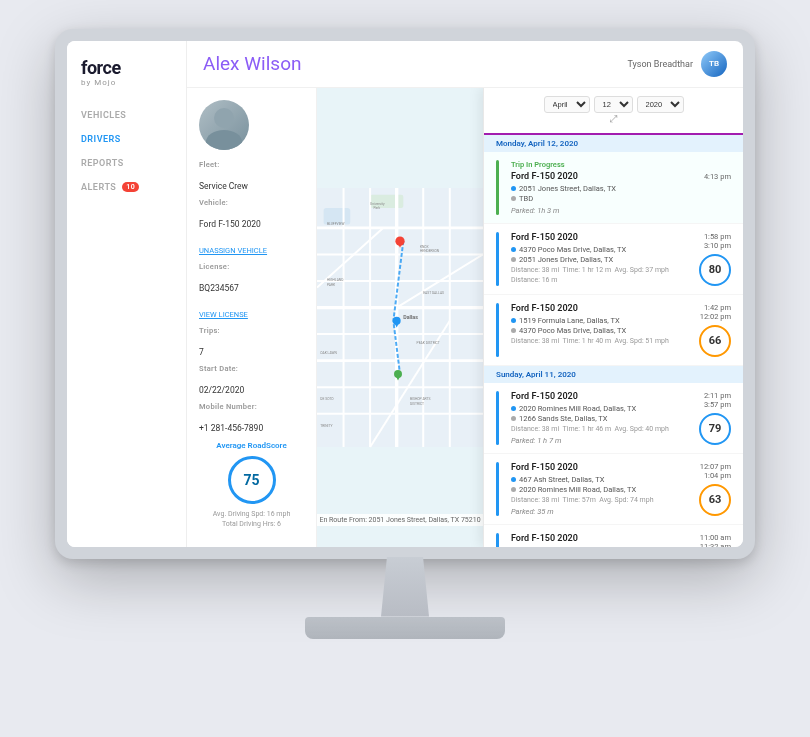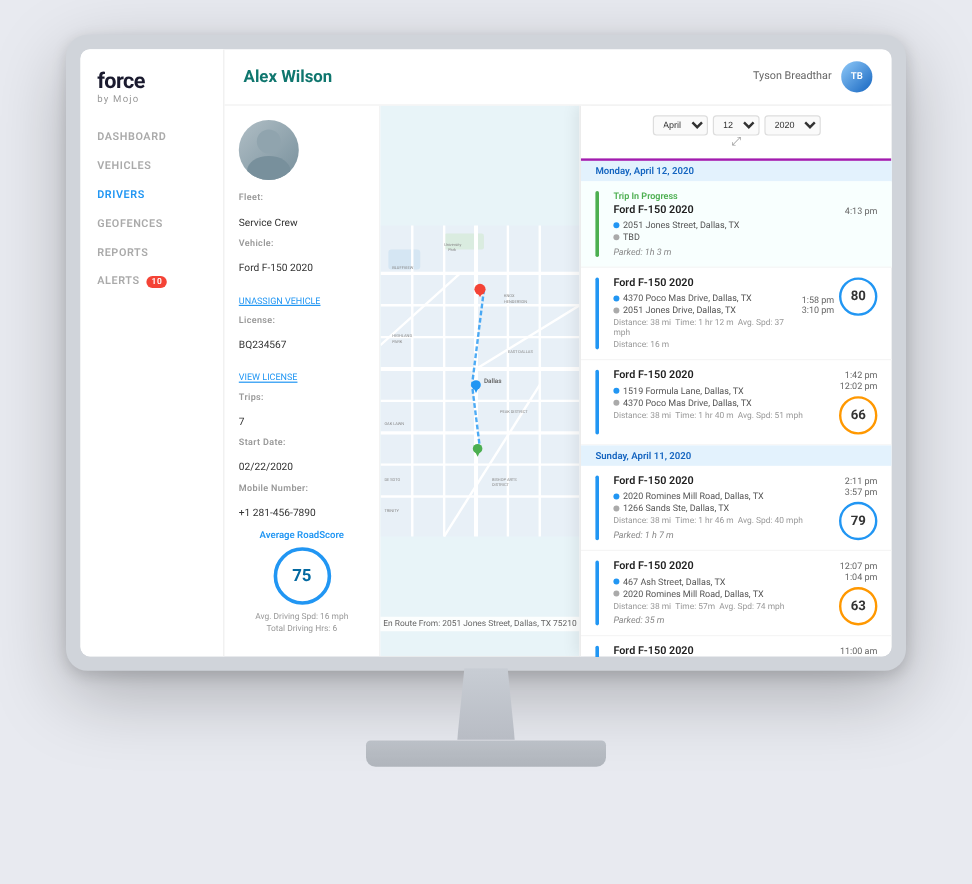--- a/index.html
+++ b/index.html
@@ -121,23 +121,23 @@
     
     .app-header {
       display: flex;
       align-items: center;
       justify-content: space-between;
       padding: 10px 16px;
       border-bottom: 1px solid #f0f0f0;
     }
 
     .driver-name {
-      font-size: 14px;
-      font-weight: 700;
-      color: #0f766e;
+      font-size: 19px;
+      font-weight: 400;
+      color: #8b5cf6;
     }
 
     .header-right {
       display: flex;
       align-items: center;
       gap: 8px;
       font-size: 9px;
       color: #666;
     }
 
@@ -428,24 +428,22 @@
 
 <div class="monitor-wrap">
   <div class="monitor-screen-bezel">
     <div class="monitor-inner">
 
       <div class="sidebar">
         <div class="logo-area">
           <div class="logo-force">force</div>
           <div class="logo-mojo">by Mojo</div>
         </div>
-        <div class="nav-item">DASHBOARD</div>
         <div class="nav-item">VEHICLES</div>
         <div class="nav-item active">DRIVERS</div>
-        <div class="nav-item">GEOFENCES</div>
         <div class="nav-item">REPORTS</div>
         <div class="nav-item">
           ALERTS <span class="nav-badge">10</span>
         </div>
       </div>
 
       <div class="main-content">
 
         <div class="app-header">
           <div class="driver-name">Alex Wilson</div>
@@ -596,21 +594,21 @@
                     <div class="trip-address-dot"></div>
                     <span>4370 Poco Mas Drive, Dallas, TX</span>
                   </div>
                   <div class="trip-address">
                     <div class="trip-address-dot gray"></div>
                     <span>2051 Jones Drive, Dallas, TX</span>
                   </div>
                   <div class="trip-stats">Distance: 38 mi &nbsp;Time: 1 hr 12 m &nbsp;Avg. Spd: 37 mph</div>
                   <div class="trip-stats">Distance: 16 m</div>
                 </div>
-                <div style="display:flex;flex-direction:row;align-items:flex-end;gap:4px">
+                <div style="display:flex;flex-direction:column;align-items:flex-end;gap:4px">
                   <div style="font-size:7.5px;color:#666;text-align:right">1:58 pm<br>3:10 pm</div>
                   <div class="trip-score-circle blue">80</div>
                 </div>
               </div>
 
               <div class="trip-item">
                 <div class="trip-status-bar blue"></div>
                 <div class="trip-content">
                   <div class="trip-vehicle">Ford F-150 2020</div>
                   <div class="trip-address">

